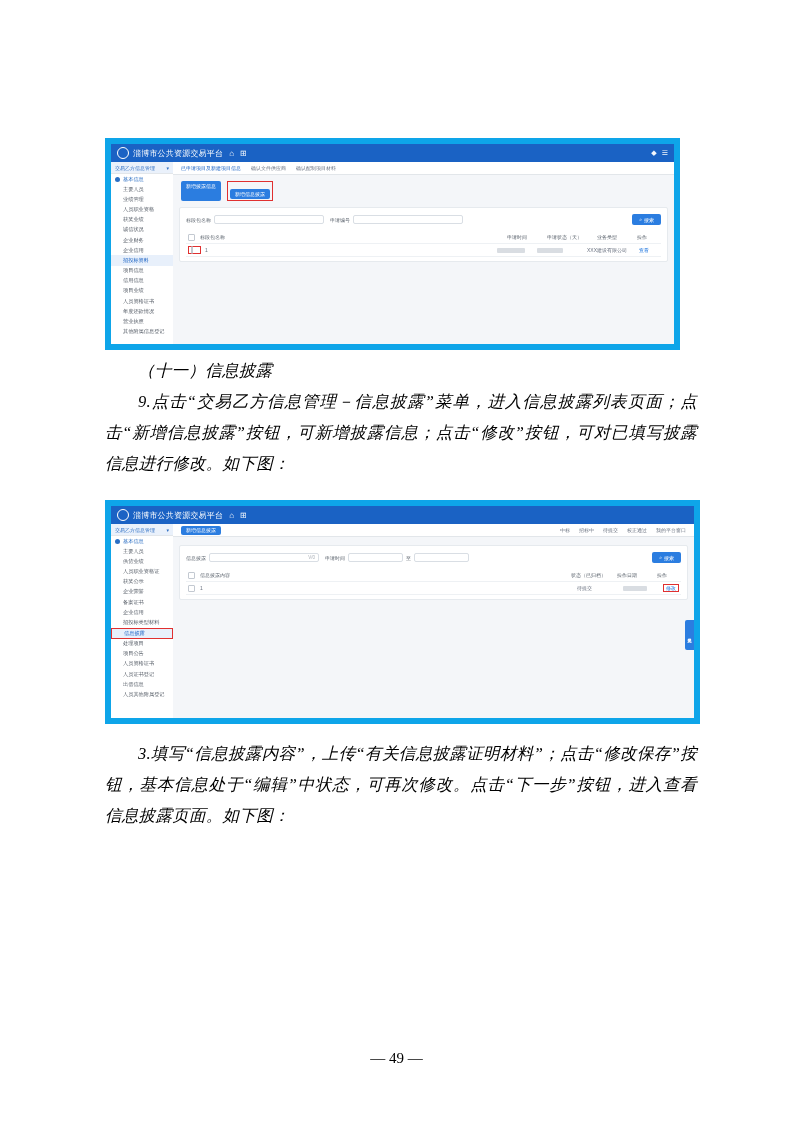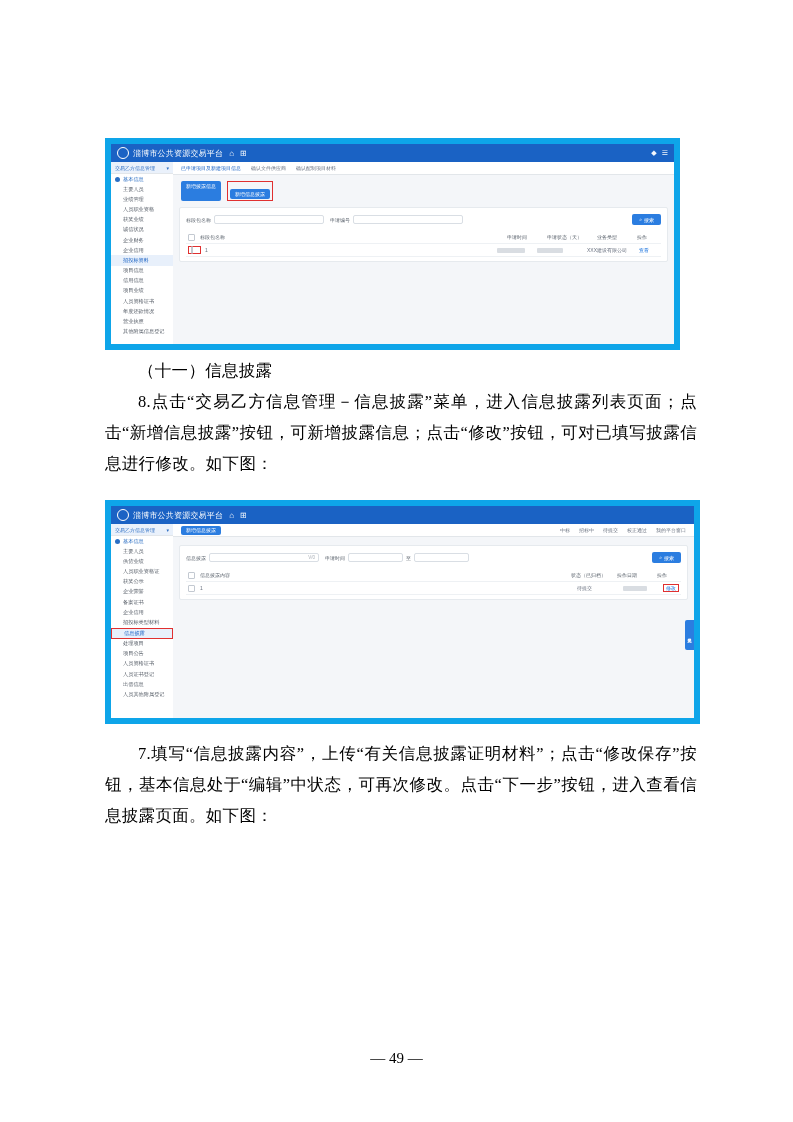--- a/index.html
+++ b/index.html
@@ -254,20 +254,21 @@
 
   
   .doc-text {
     position: absolute;
     font-family: "Liberation Serif", serif;
     font-size: 16.5px;
     line-height: 31px;
     color: #000000;
     letter-spacing: .3px;
     text-align: justify;
+    font-style: italic;
   }
   .para1 { left: 105px; top: 355px; width: 592px; }
   .para2 { left: 105px; top: 738px; width: 592px; }
   .indent2 { text-indent: 2em; }
   .pagenum {
     position: absolute;
     left: 0; right: 0;
     top: 1050px;
     text-align: center;
     font-family: "Liberation Serif", serif;
@@ -374,21 +375,21 @@
             <span class="td" style="width:46px">XXX建设有限公司</span>
             <span class="td link" style="width:14px">查看</span>
           </div>
         </div>
       </div>
     </div>
   </div>
 
   <div class="doc-text para1">
     <div class="indent2">（十一）信息披露</div>
-    <div class="indent2">8.点击“交易乙方信息管理－信息披露”菜单，进入信息披露列表页面；点击“新增信息披露”按钮，可新增披露信息；点击“修改”按钮，可对已填写披露信息进行修改。如下图：</div>
+    <div class="indent2">9.点击“交易乙方信息管理－信息披露”菜单，进入信息披露列表页面；点击“新增信息披露”按钮，可新增披露信息；点击“修改”按钮，可对已填写披露信息进行修改。如下图：</div>
   </div>
 
   <div class="shot shot2">
     <div class="appbar">
       <span class="logo-dot"></span>
       <span class="title">淄博市公共资源交易平台</span>
       <span class="home-ic">⌂</span>
       <span class="grid-ic">⊞</span>
       <span class="spacer"></span>
     </div>
@@ -478,17 +479,17 @@
             </span>
           </div>
         </div>
       </div>
 
       <div class="side-tab">意见反馈</div>
     </div>
   </div>
 
   <div class="doc-text para2">
-    <div class="indent2">7.填写“信息披露内容”，上传“有关信息披露证明材料”；点击“修改保存”按钮，基本信息处于“编辑”中状态，可再次修改。点击“下一步”按钮，进入查看信息披露页面。如下图：</div>
+    <div class="indent2">3.填写“信息披露内容”，上传“有关信息披露证明材料”；点击“修改保存”按钮，基本信息处于“编辑”中状态，可再次修改。点击“下一步”按钮，进入查看信息披露页面。如下图：</div>
   </div>
 
   <div class="pagenum">— 49 —</div>
 </div>
 
 </body></html>

